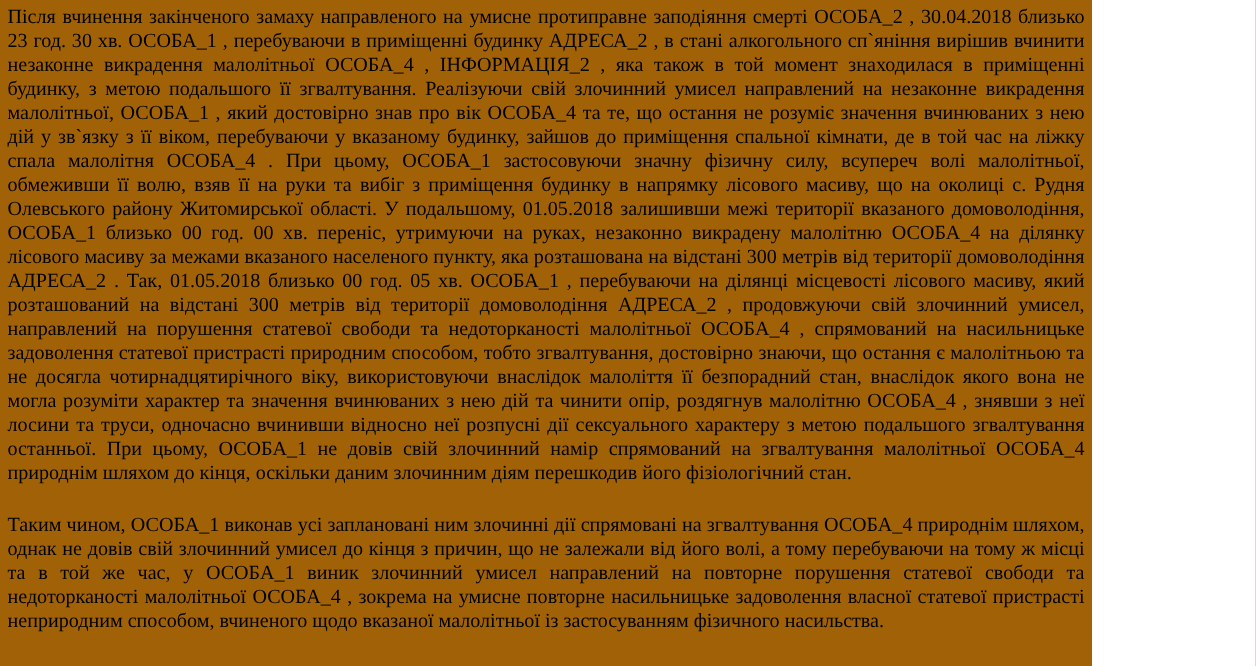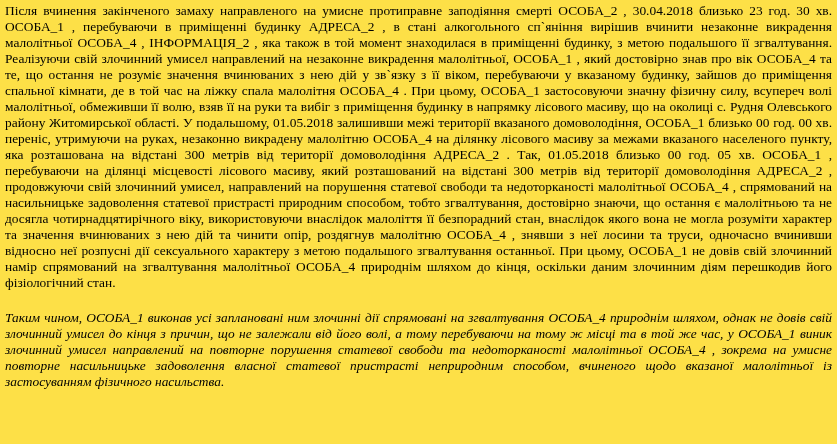--- a/index.html
+++ b/index.html
@@ -1,40 +1,39 @@
 <!DOCTYPE html>
 <html><head>
 <meta charset="utf-8">
 <style>
   html, body {
     margin: 0;
     padding: 0;
     background: #ffffff;
   }
   .page {
-    width: 837px;
+    width: 728px;
     min-height: 444px;
     box-sizing: border-box;
-    background: #fde047;
+    background: #a16207;
   }
   .doc {
     box-sizing: border-box;
     padding: 3px 5px 4px 5px;
     font-family: "Liberation Serif", "DejaVu Serif", serif;
     font-size: 13.4px;
     line-height: 16px;
     color: #000000;
     text-align: justify;
   }
   .doc p {
     margin: 0 0 19px 0;
   }
   .doc p:last-child {
     margin-bottom: 16px;
-    font-style: italic;
   }
 </style>
 </head>
 <body>
 
 <div class="page">
   <div class="doc">
     <p>Після вчинення закінченого замаху направленого на умисне протиправне заподіяння смерті ОСОБА_2 , 30.04.2018 близько 23 год. 30 хв. ОСОБА_1 , перебуваючи в приміщенні будинку АДРЕСА_2 , в стані алкогольного сп`яніння вирішив вчинити незаконне викрадення малолітньої ОСОБА_4 , ІНФОРМАЦІЯ_2 , яка також в той момент знаходилася в приміщенні будинку, з метою подальшого її згвалтування. Реалізуючи свій злочинний умисел направлений на незаконне викрадення малолітньої, ОСОБА_1 , який достовірно знав про вік ОСОБА_4 та те, що остання не розуміє значення вчинюваних з нею дій у зв`язку з її віком, перебуваючи у вказаному будинку, зайшов до приміщення спальної кімнати, де в той час на ліжку спала малолітня ОСОБА_4 . При цьому, ОСОБА_1 застосовуючи значну фізичну силу, всупереч волі малолітньої, обмеживши її волю, взяв її на руки та вибіг з приміщення будинку в напрямку лісового масиву, що на околиці с. Рудня Олевського району Житомирської області. У подальшому, 01.05.2018 залишивши межі території вказаного домоволодіння, ОСОБА_1 близько 00 год. 00 хв. переніс, утримуючи на руках, незаконно викрадену малолітню ОСОБА_4 на ділянку лісового масиву за межами вказаного населеного пункту, яка розташована на відстані 300 метрів від території домоволодіння АДРЕСА_2 . Так, 01.05.2018 близько 00 год. 05 хв. ОСОБА_1 , перебуваючи на ділянці місцевості лісового масиву, який розташований на відстані 300 метрів від території домоволодіння АДРЕСА_2 , продовжуючи свій злочинний умисел, направлений на порушення статевої свободи та недоторканості малолітньої ОСОБА_4 , спрямований на насильницьке задоволення статевої пристрасті природним способом, тобто згвалтування, достовірно знаючи, що остання є малолітньою та не досягла чотирнадцятирічного віку, використовуючи внаслідок малоліття її безпорадний стан, внаслідок якого вона не могла розуміти характер та значення вчинюваних з нею дій та чинити опір, роздягнув малолітню ОСОБА_4 , знявши з неї лосини та труси, одночасно вчинивши відносно неї розпусні дії сексуального характеру з метою подальшого згвалтування останньої. При цьому, ОСОБА_1 не довів свій злочинний намір спрямований на згвалтування малолітньої ОСОБА_4 природнім шляхом до кінця, оскільки даним злочинним діям перешкодив його фізіологічний стан.</p>
     <p>Таким чином, ОСОБА_1 виконав усі заплановані ним злочинні дії спрямовані на згвалтування ОСОБА_4 природнім шляхом, однак не довів свій злочинний умисел до кінця з причин, що не залежали від його волі, а тому перебуваючи на тому ж місці та в той же час, у ОСОБА_1 виник злочинний умисел направлений на повторне порушення статевої свободи та недоторканості малолітньої ОСОБА_4 , зокрема на умисне повторне насильницьке задоволення власної статевої пристрасті неприродним способом, вчиненого щодо вказаної малолітньої із застосуванням фізичного насильства.</p>
   </div>

